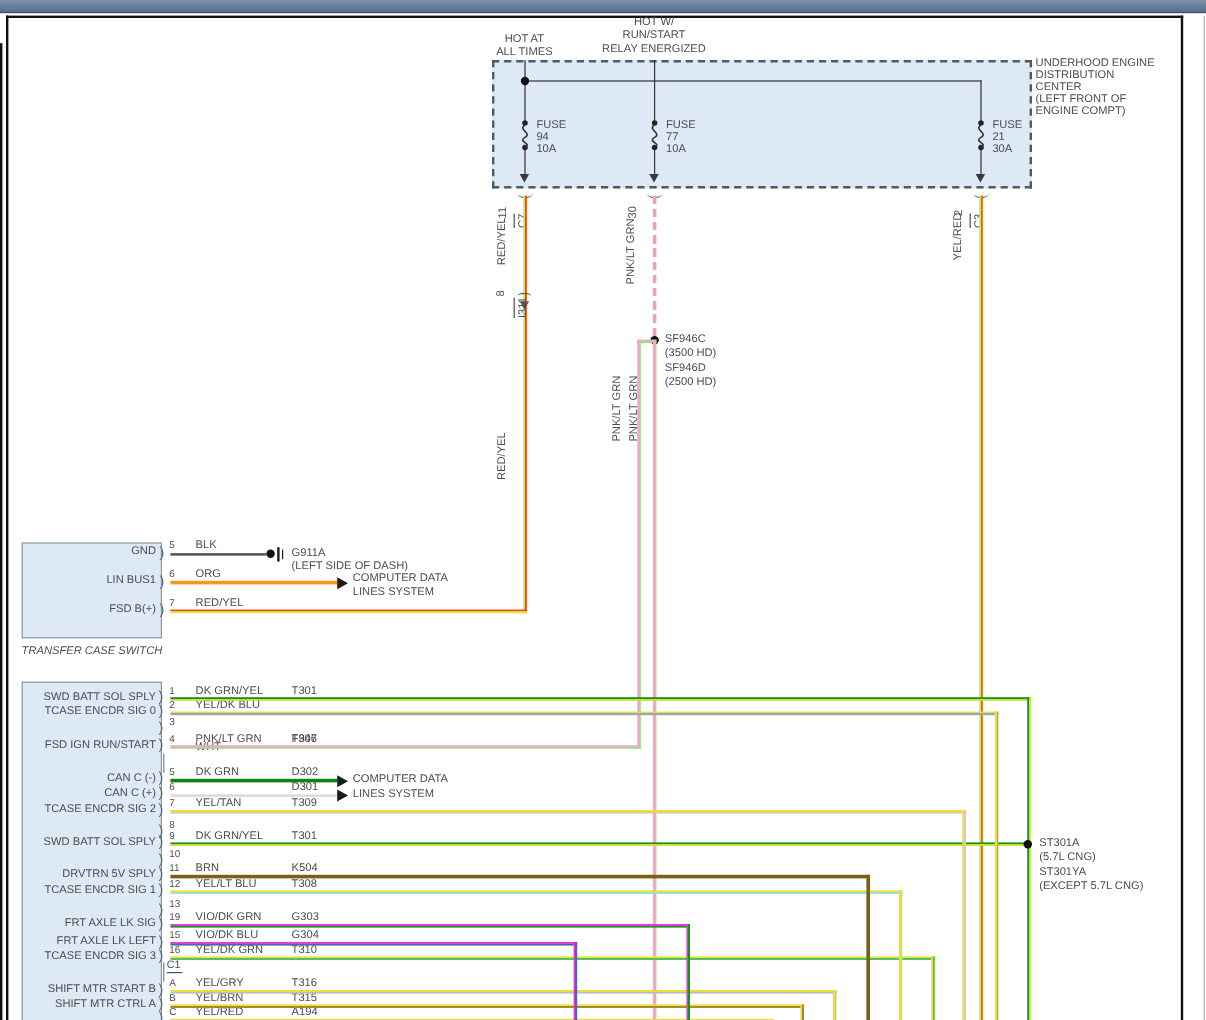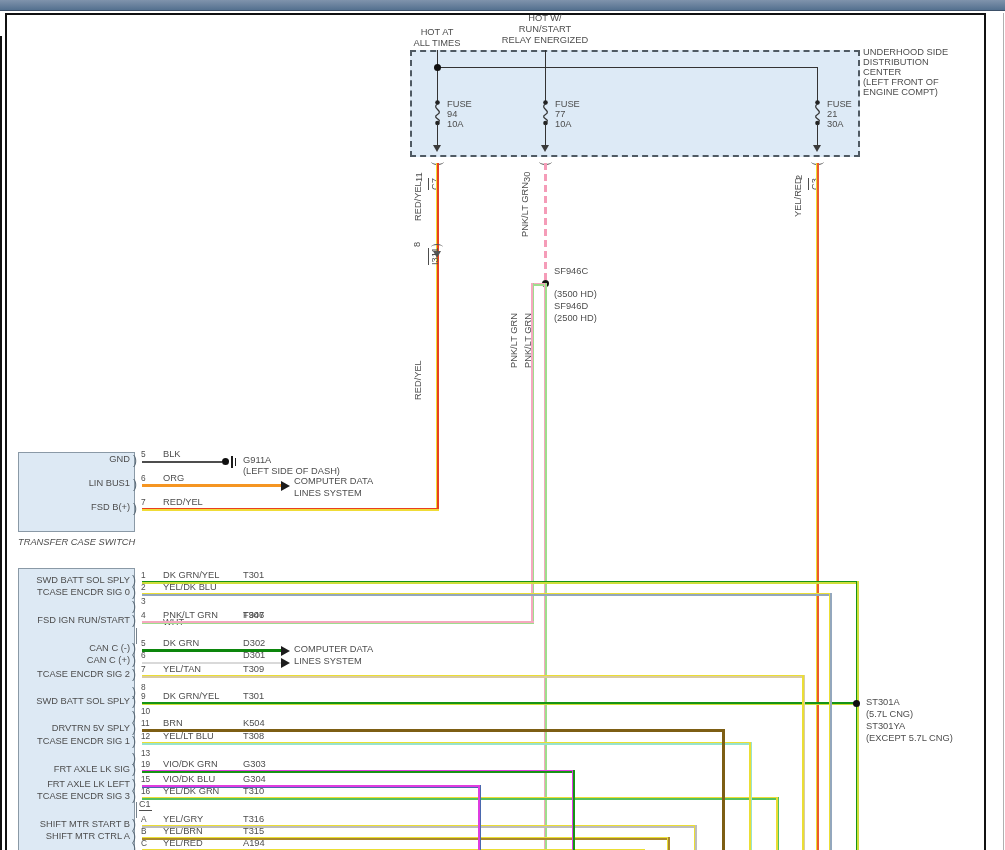--- a/index.html
+++ b/index.html
@@ -64,21 +64,21 @@
   <div class="frame" style="left:0;top:36px;width:2px;height:814px;"></div>
   <div class="frame" style="left:1003px;top:13px;width:1px;height:837px;background:#b0b0b0;"></div>
 
   <div class="t ctr" style="left:387px;top:27px;width:100px;"><span>HOT AT</span></div>
   <div class="t ctr" style="left:387px;top:38px;width:100px;"><span>ALL TIMES</span></div>
   <div class="t ctr" style="left:485px;top:13px;width:120px;"><span>HOT W/</span></div>
   <div class="t ctr" style="left:485px;top:24px;width:120px;"><span>RUN/START</span></div>
   <div class="t ctr" style="left:485px;top:35px;width:120px;"><span>RELAY ENERGIZED</span></div>
 
   <div class="dashedbox" style="left:410px;top:50px;width:446px;height:103px;"></div>
-  <div class="t" style="left:863px;top:47px;">UNDERHOOD SIDE</div>
+  <div class="t" style="left:863px;top:47px;">UNDERHOOD ENGINE</div>
   <div class="t" style="left:863px;top:57px;">DISTRIBUTION</div>
   <div class="t" style="left:863px;top:67px;">CENTER</div>
   <div class="t" style="left:863px;top:77px;">(LEFT FRONT OF</div>
   <div class="t" style="left:863px;top:87px;">ENGINE COMPT)</div>
 
   <div class="vline" style="left:437px;top:50px;width:1px;height:52px;"></div>
   <div class="vline" style="left:545px;top:50px;width:1px;height:52px;"></div>
   <div class="hline" style="left:437px;top:67px;width:381px;height:1px;"></div>
   <div class="vline" style="left:817px;top:67px;width:1px;height:35px;"></div>
   <div class="dot" style="left:434px;top:64px;"></div>
@@ -129,21 +129,21 @@
   <div class="t rot" style="left:423px;top:211px;">RED/YEL</div>
   <div class="capD" style="left:431px;top:244px;"></div>
   <div class="arrD" style="left:433px;top:251px;border-top-color:#555;"></div>
   <div class="t rot" style="left:422px;top:237px;">8</div>
   <div class="t rot underl" style="left:440px;top:253px;">I311</div>
   <div class="t rot" style="left:423px;top:390px;">RED/YEL</div>
 
   <div class="dashpnk" style="left:544px;top:163px;height:120px;"></div>
   <div class="t rot" style="left:530px;top:227px;">PNK/LT GRN</div>
   <div class="dot" style="left:542px;top:280px;"></div>
-  <div class="t" style="left:554px;top:266px;text-align:center;">SF946C</div>
+  <div class="t" style="left:554px;top:277px;text-align:center;">SF946C</div>
   <div class="t" style="left:554px;top:289px;">(3500 HD)</div>
   <div class="t" style="left:554px;top:301px;">SF946D</div>
   <div class="t" style="left:554px;top:313px;">(2500 HD)</div>
   <div class="wh pnkltgrn" style="left:531px;top:283px;width:16px;"></div>
   <div class="wv pnkltgrn" style="left:531px;top:283px;height:341px;"></div>
   <div class="wv pnkltgrn" style="left:544px;top:283px;height:567px;"></div>
   <div class="t rot" style="left:519px;top:358px;">PNK/LT GRN</div>
   <div class="t rot" style="left:533px;top:358px;">PNK/LT GRN</div>
 
   <div class="wv yelred" style="left:816px;top:163px;height:687px;"></div>

